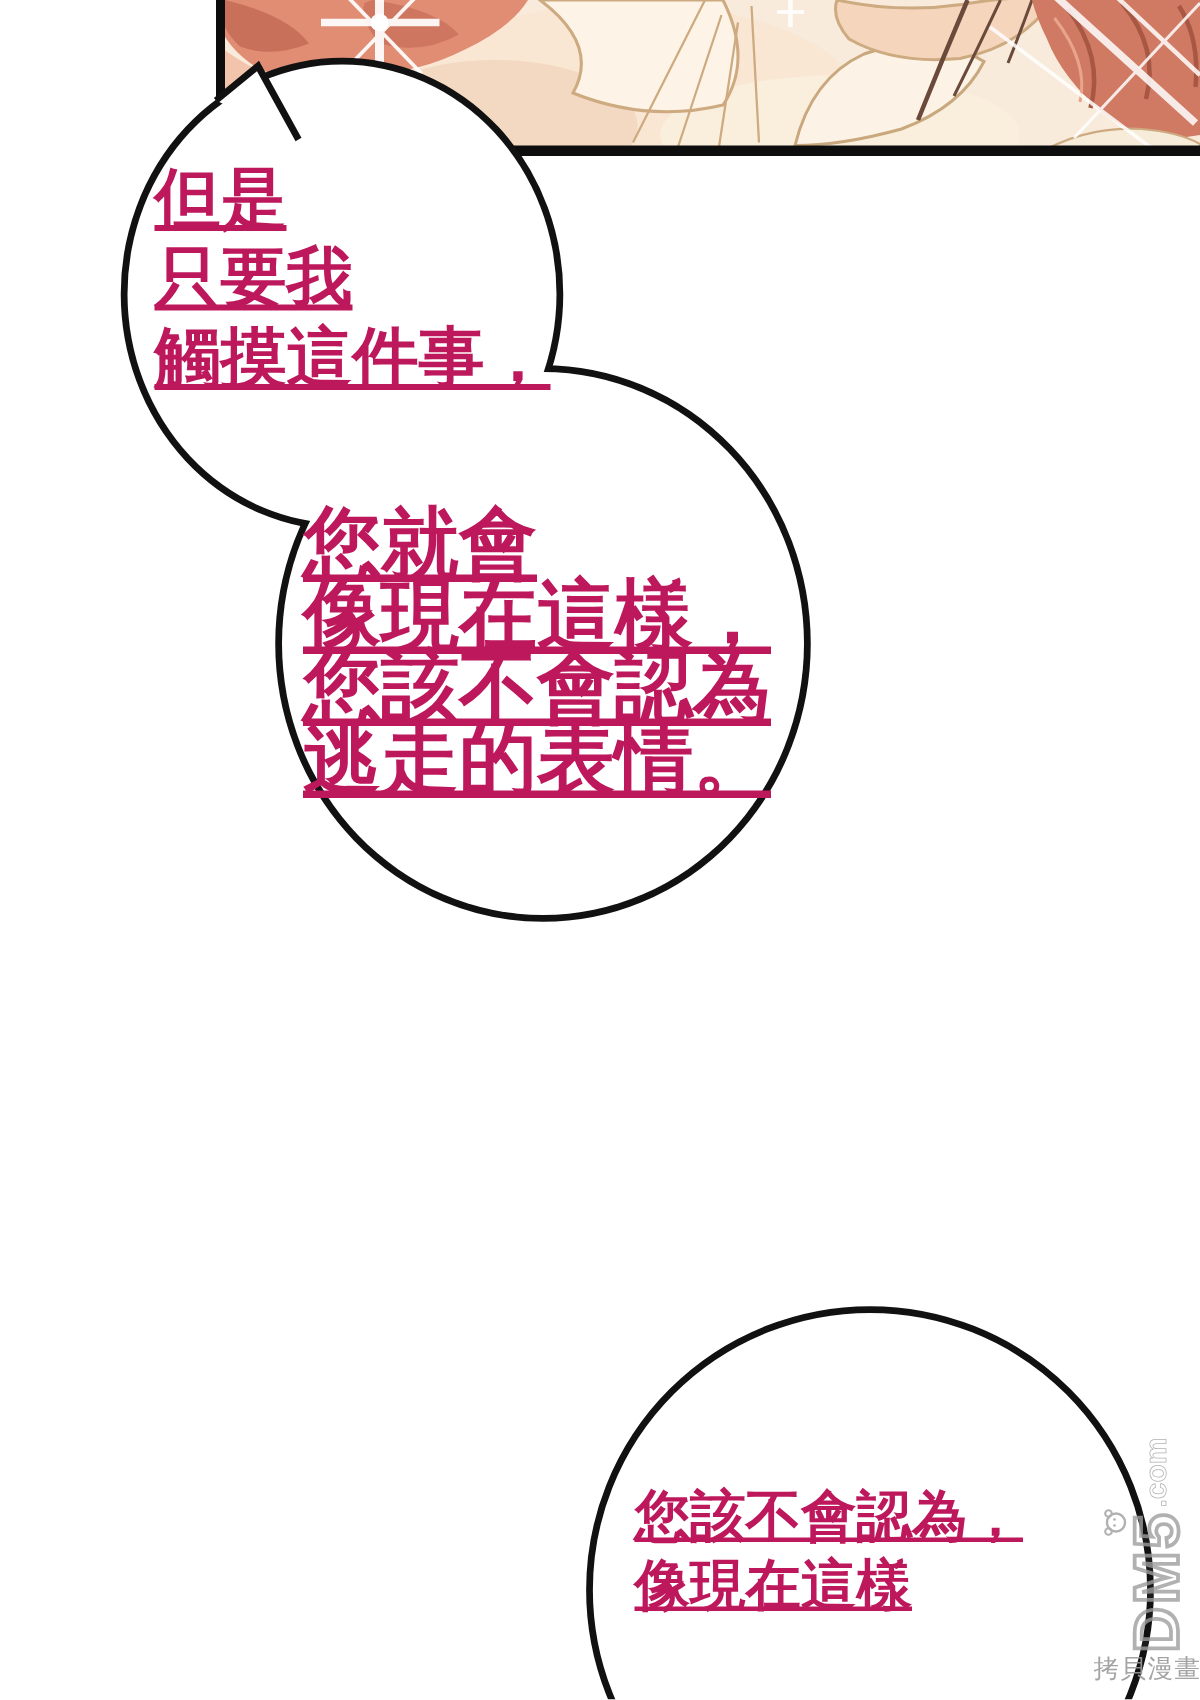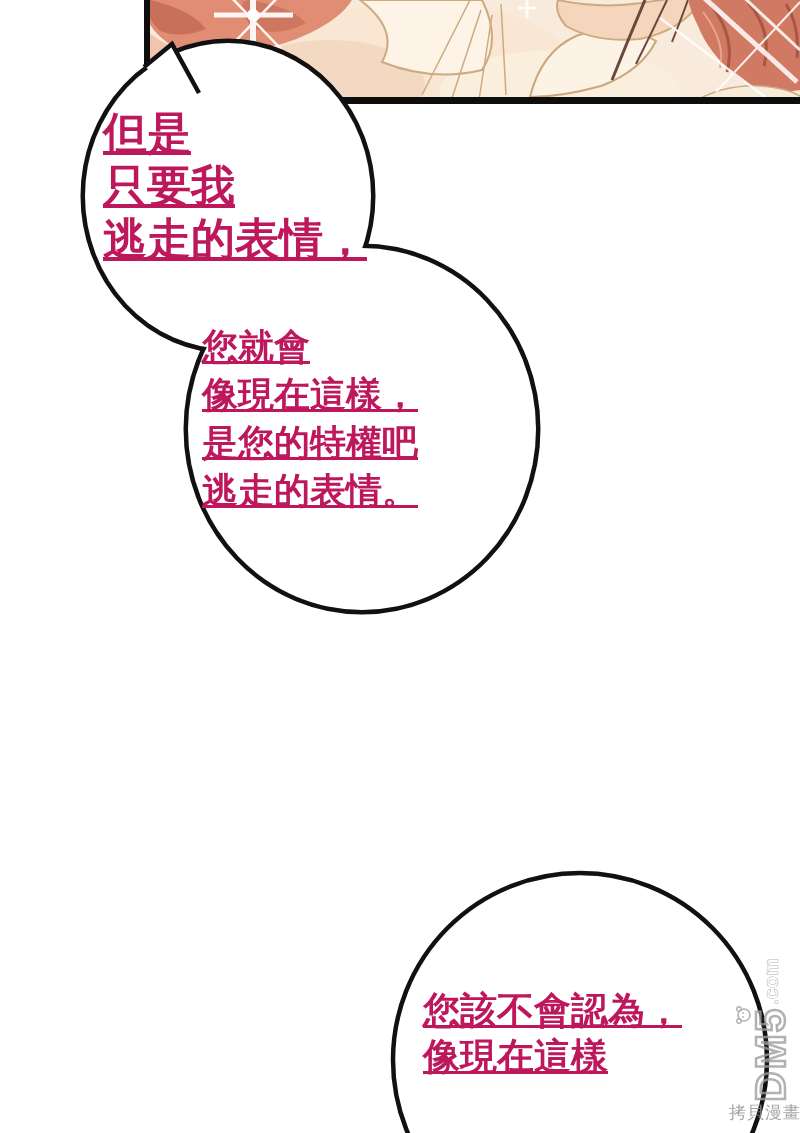--- a/index.html
+++ b/index.html
@@ -11,21 +11,21 @@
   .panel { position:absolute; left:0; top:0; width:800px; height:104px; z-index:1; }
   .bubbles-layer { position:absolute; left:0; top:0; width:800px; height:1133px; z-index:2; }
   .bubble-text {
     position:absolute; z-index:3; text-align:left;
     font-weight:700; color:#be185d;
     font-family:"DejaVu Sans","Liberation Sans",sans-serif;
     text-decoration:underline;
   }
   .bubble-text .line { white-space:nowrap; }
   .b1 { left:103px; top:106px; width:250px; font-size:44px; line-height:53px; }
-  .b2 { left:202px; top:323px; width:320px; font-size:36px; line-height:48px; }
+  .b2 { left:202px; top:339px; width:320px; font-size:52px; line-height:48px; }
   .b3 { left:423px; top:988px; width:330px; font-size:37px; line-height:46px; }
 
   .dm5 {
     position:absolute; left:681px; top:1008px; width:180px; height:44px;
     z-index:4; transform:rotate(-90deg); transform-origin:50% 50%;
     display:flex; align-items:center; justify-content:center;
     opacity:0.8; pointer-events:none;
   }
   .dm5-name {
     font-size:42px; font-weight:800; letter-spacing:2px;
@@ -113,27 +113,27 @@
     <ellipse cx="228" cy="196" rx="143" ry="153" fill="#ffffff"></ellipse>
 
     <path d="M144,67 L172,44 L199,93" fill="#ffffff" stroke="#111111" stroke-width="4.5" stroke-linejoin="miter"></path>
 
     <circle cx="580" cy="1060" r="187" fill="#ffffff" stroke="#111111" stroke-width="4.5"></circle>
   </svg>
 
   <div class="bubble-text b1">
     <div class="line">但是</div>
     <div class="line">只要我</div>
-    <div class="line">逃走的表情，</div>
+    <div class="line">觸摸這件事，</div>
   </div>
 
   <div class="bubble-text b2">
     <div class="line">您就會</div>
     <div class="line">像現在這樣，</div>
-    <div class="line">是您的特權吧</div>
+    <div class="line">您該不會認為</div>
     <div class="line">逃走的表情。</div>
   </div>
 
   <div class="bubble-text b3">
     <div class="line">您該不會認為，</div>
     <div class="line">像現在這樣</div>
   </div>
 
   <div class="dm5">
     <span class="dm5-mascot">

